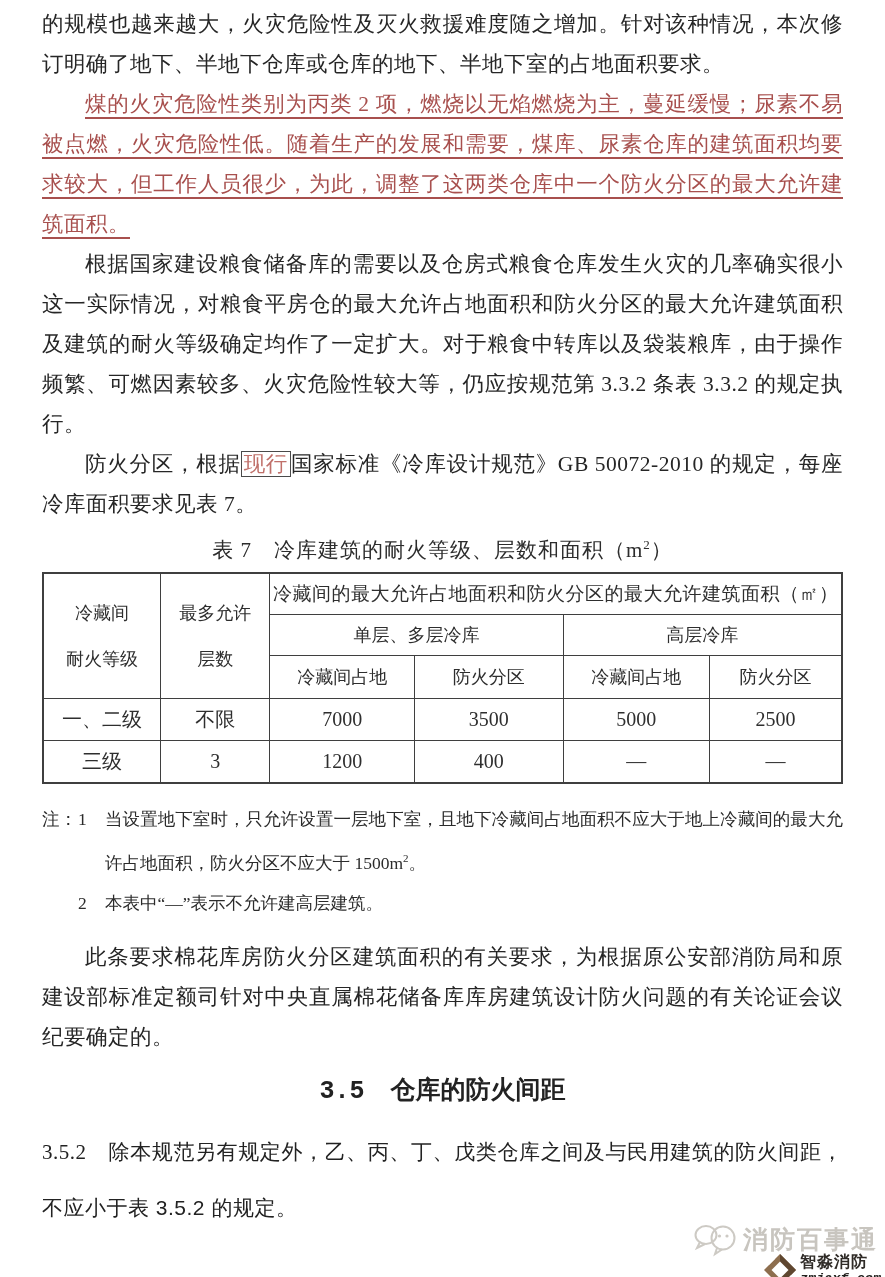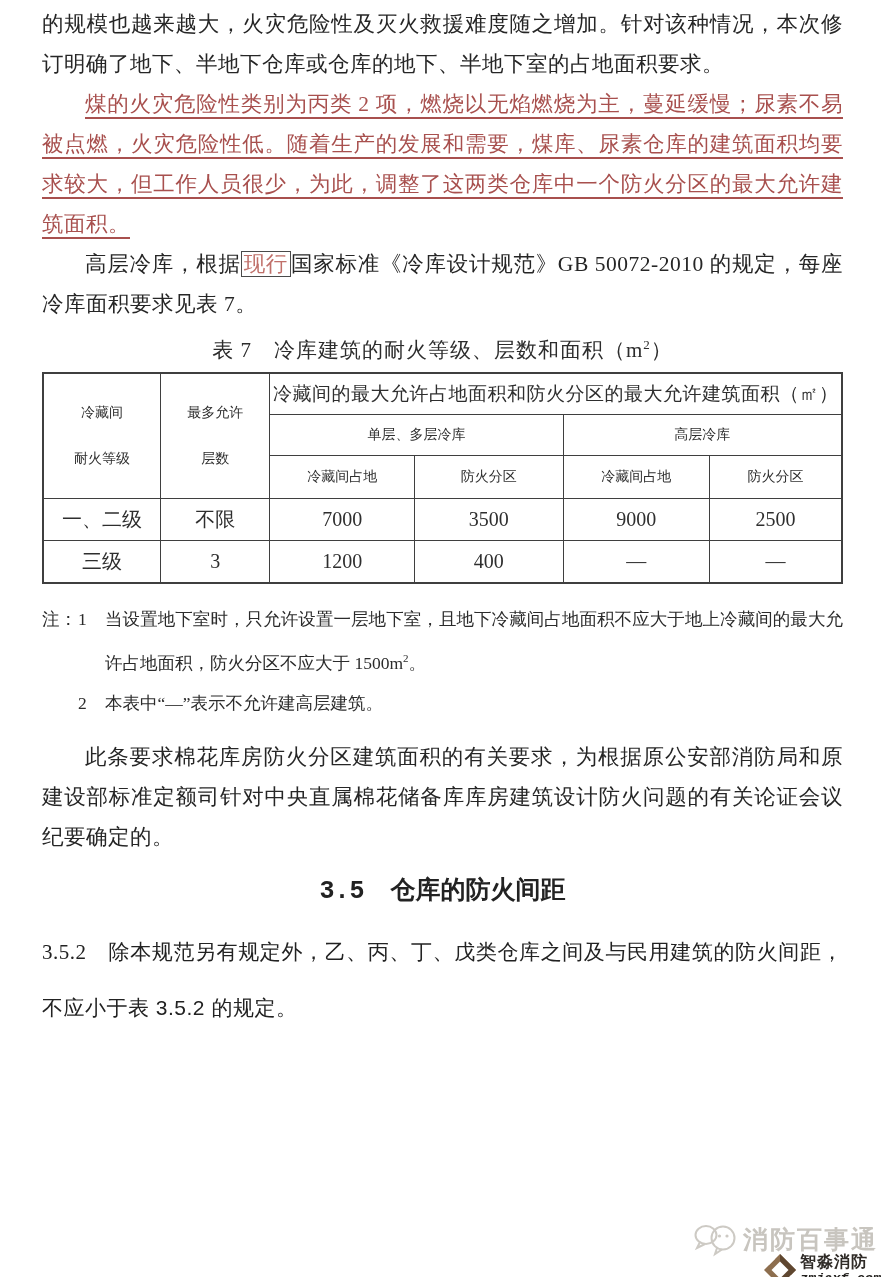--- a/index.html
+++ b/index.html
@@ -31,21 +31,21 @@
     text-align:center;font-size:21px;margin:12px 0 8px 0;color:#2c2c2c;
     letter-spacing:1px;
   }
   .table-title sup{font-size:13px;}
   table{
     width:100%;border-collapse:collapse;table-layout:fixed;
     border:2.5px solid #3f3f3f;color:#2e2e2e;
   }
   td{
     border:1.8px solid #3f3f3f;text-align:center;vertical-align:middle;
-    padding:0;font-size:14px;
+    padding:0;font-size:18px;
   }
   .v-head{line-height:46px;}
   .h-span{height:40px;font-size:19px;letter-spacing:0.5px;}
   .h-group{height:40px;}
   .h-sub{height:42px;}
   .d-row td{height:41px;font-size:20px;}
   .notes{margin-top:16px;font-size:17.5px;color:#2b2b2b;}
   .note-row{display:flex;line-height:39px;text-align:justify;}
   .note-row.second{margin-top:1px;}
   .note-label{flex:0 0 36px;}
@@ -90,22 +90,23 @@
 </style>
 </head>
 <body>
 
 <div class="page">
 
   <p class="body-p">的规模也越来越大，火灾危险性及灭火救援难度随之增加。针对该种情况，本次修订明确了地下、半地下仓库或仓库的地下、半地下室的占地面积要求。</p>
 
   <p class="body-p indent red-p">煤的火灾危险性类别为丙类 2 项，燃烧以无焰燃烧为主，蔓延缓慢；尿素不易被点燃，火灾危险性低。随着生产的发展和需要，煤库、尿素仓库的建筑面积均要求较大，但工作人员很少，为此，调整了这两类仓库中一个防火分区的最大允许建筑面积。</p>
 
-
-  <p class="body-p indent"><span>高层冷库，根据</span><span class="boxed">现行</span><span>国家标准《冷库设计规范》GB 50072-2010 的规定，每座冷库面积要求见表 7。</span></p>
+  <p class="body-p indent">根据国家建设粮食储备库的需要以及仓房式粮食仓库发生火灾的几率确实很小这一实际情况，对粮食平房仓的最大允许占地面积和防火分区的最大允许建筑面积及建筑的耐火等级确定均作了一定扩大。对于粮食中转库以及袋装粮库，由于操作频繁、可燃因素较多、火灾危险性较大等，仍应按规范第 3.3.2 条表 3.3.2 的规定执行。</p>
+
+  <p class="body-p indent"><span>防火分区，根据</span><span class="boxed">现行</span><span>国家标准《冷库设计规范》GB 50072-2010 的规定，每座冷库面积要求见表 7。</span></p>
 
   <div class="table-title"><span>表 7　冷库建筑的耐火等级、层数和面积（m</span><sup>2</sup><span>）</span></div>
 
   <table>
     <colgroup>
       <col style="width:14.7%">
         <col style="width:13.7%">
       <col style="width:18.1%">
         <col style="width:18.6%">
       <col style="width:18.3%">
@@ -135,21 +136,21 @@
       <td class="h-sub">冷藏间占地</td>
       <td class="h-sub">防火分区</td>
       <td class="h-sub">冷藏间占地</td>
       <td class="h-sub">防火分区</td>
     </tr>
     <tr class="d-row">
       <td>一、二级</td>
       <td>不限</td>
       <td>7000</td>
       <td>3500</td>
-      <td>9000</td>
+      <td>5000</td>
       <td>2500</td>
     </tr>
     <tr class="d-row">
       <td>三级</td>
       <td>3</td>
       <td>1200</td>
       <td>400</td>
       <td>—</td>
       <td>—</td>
     </tr>

